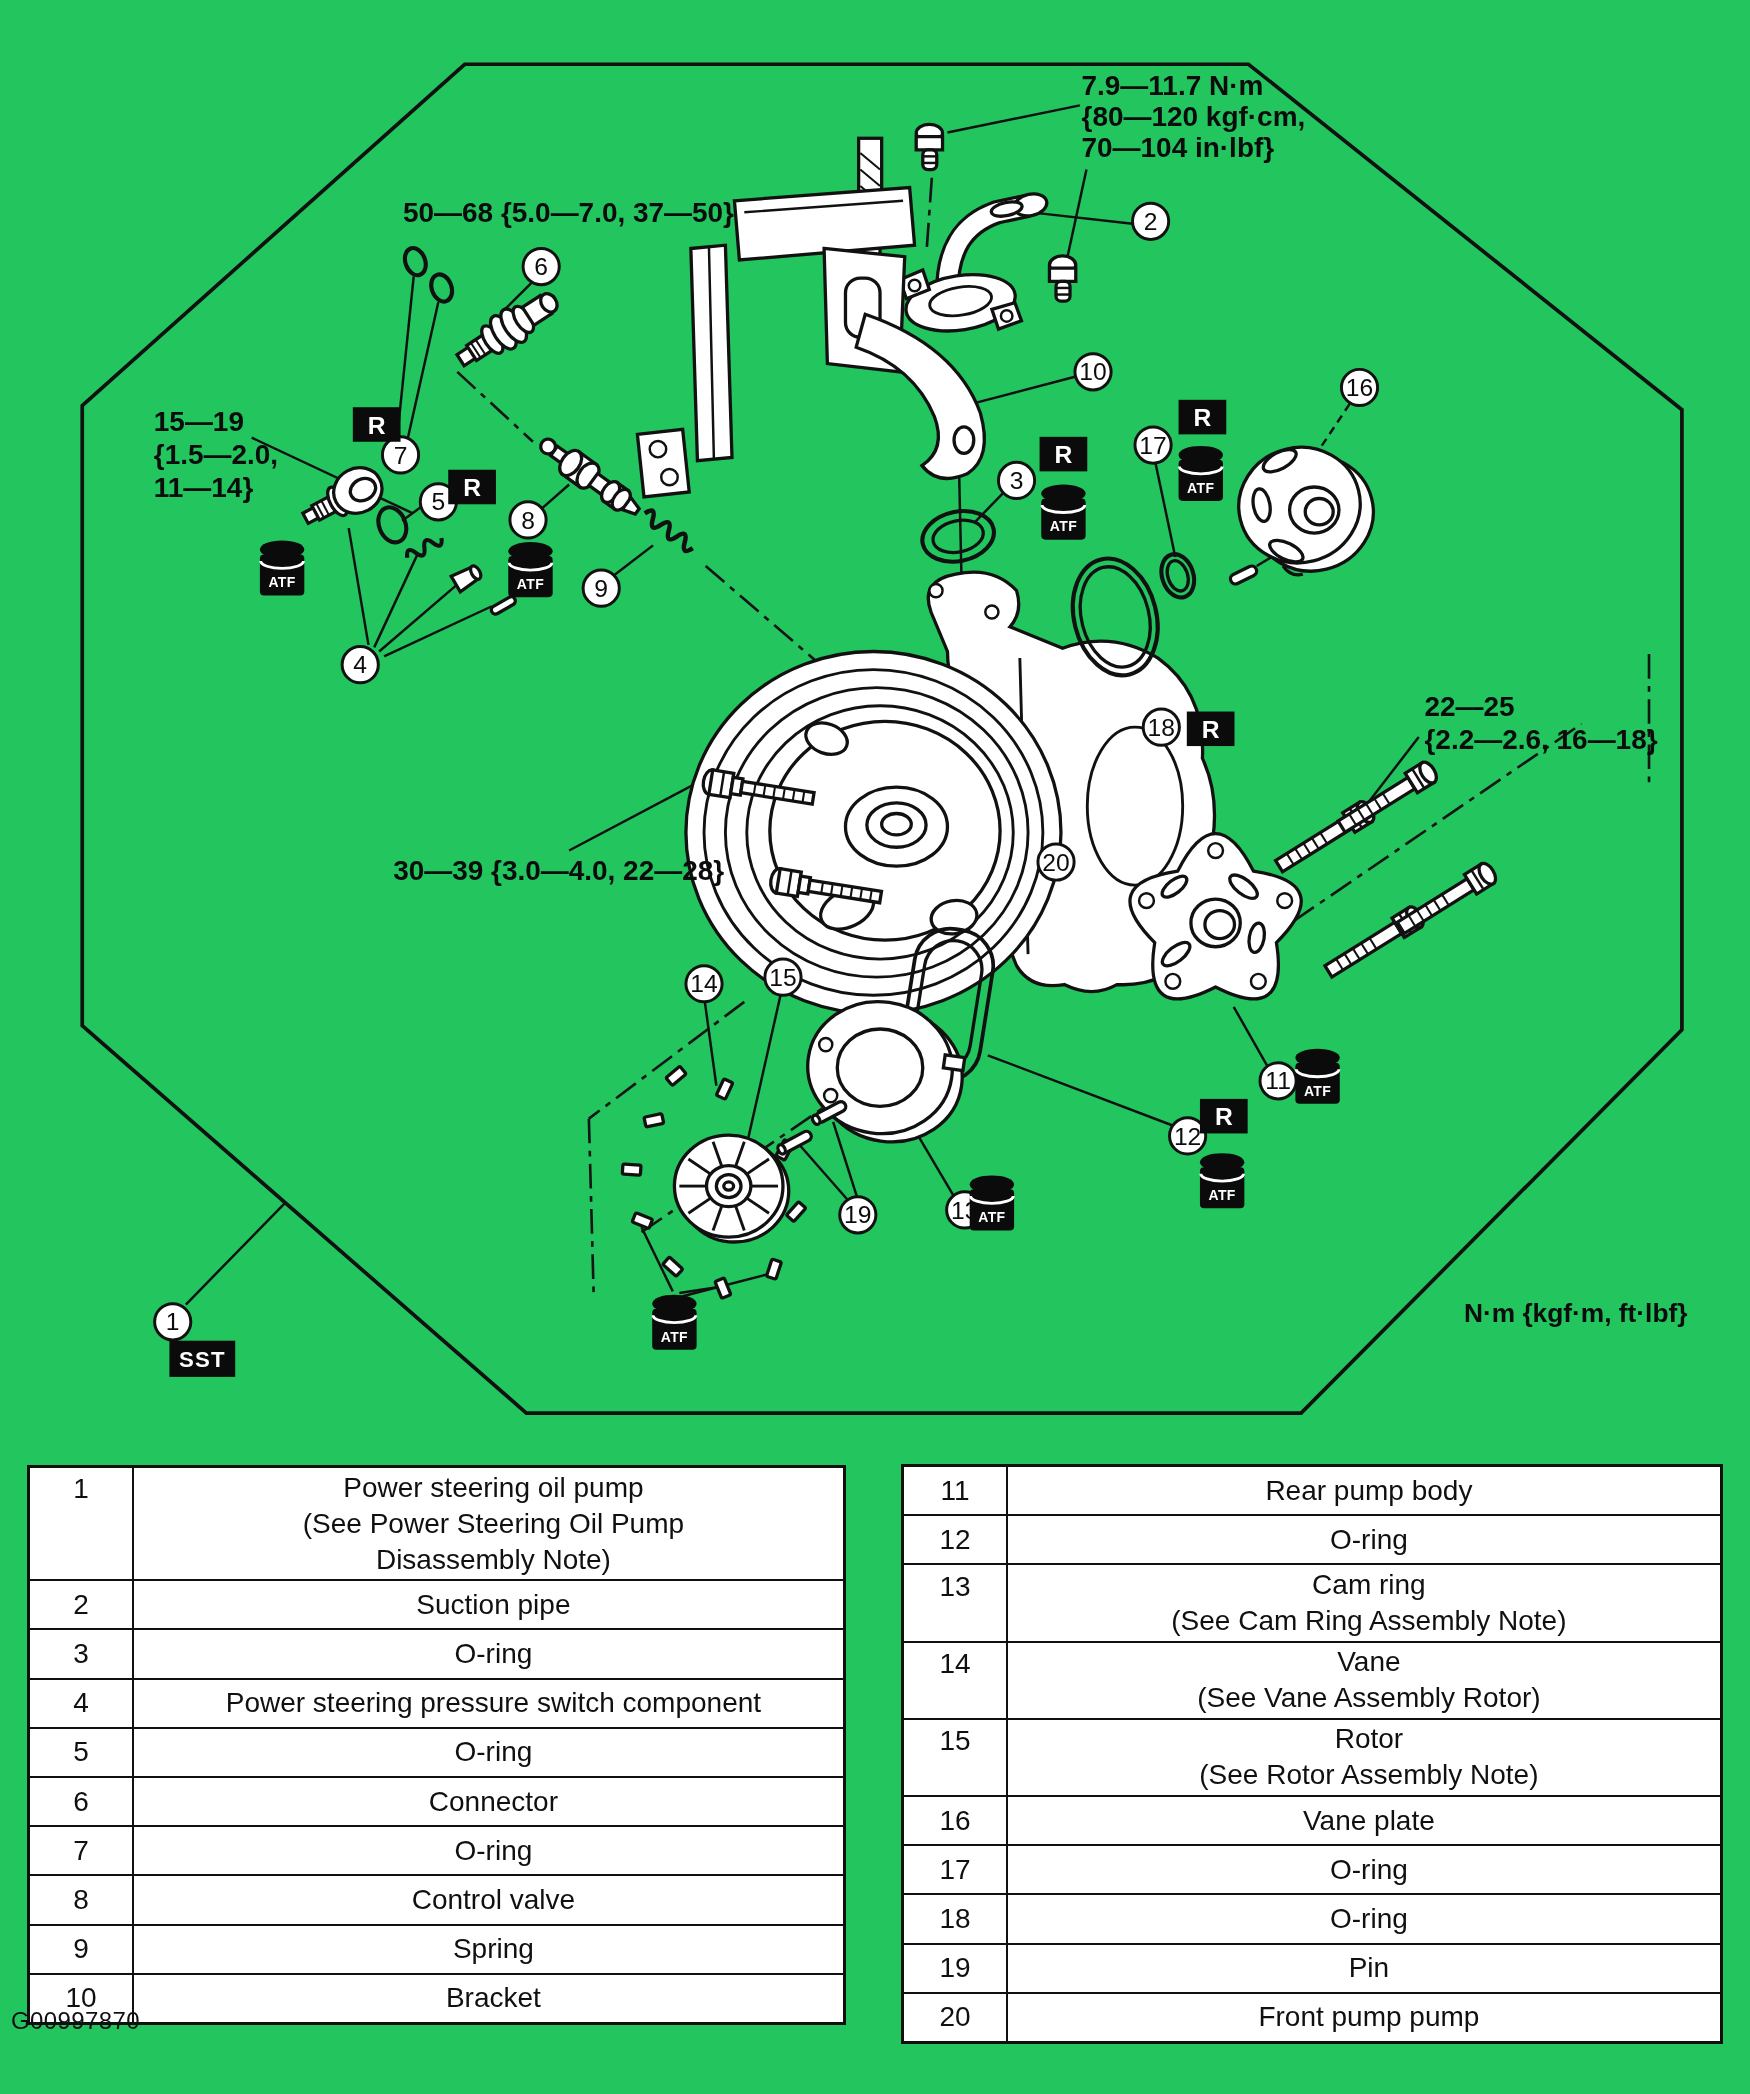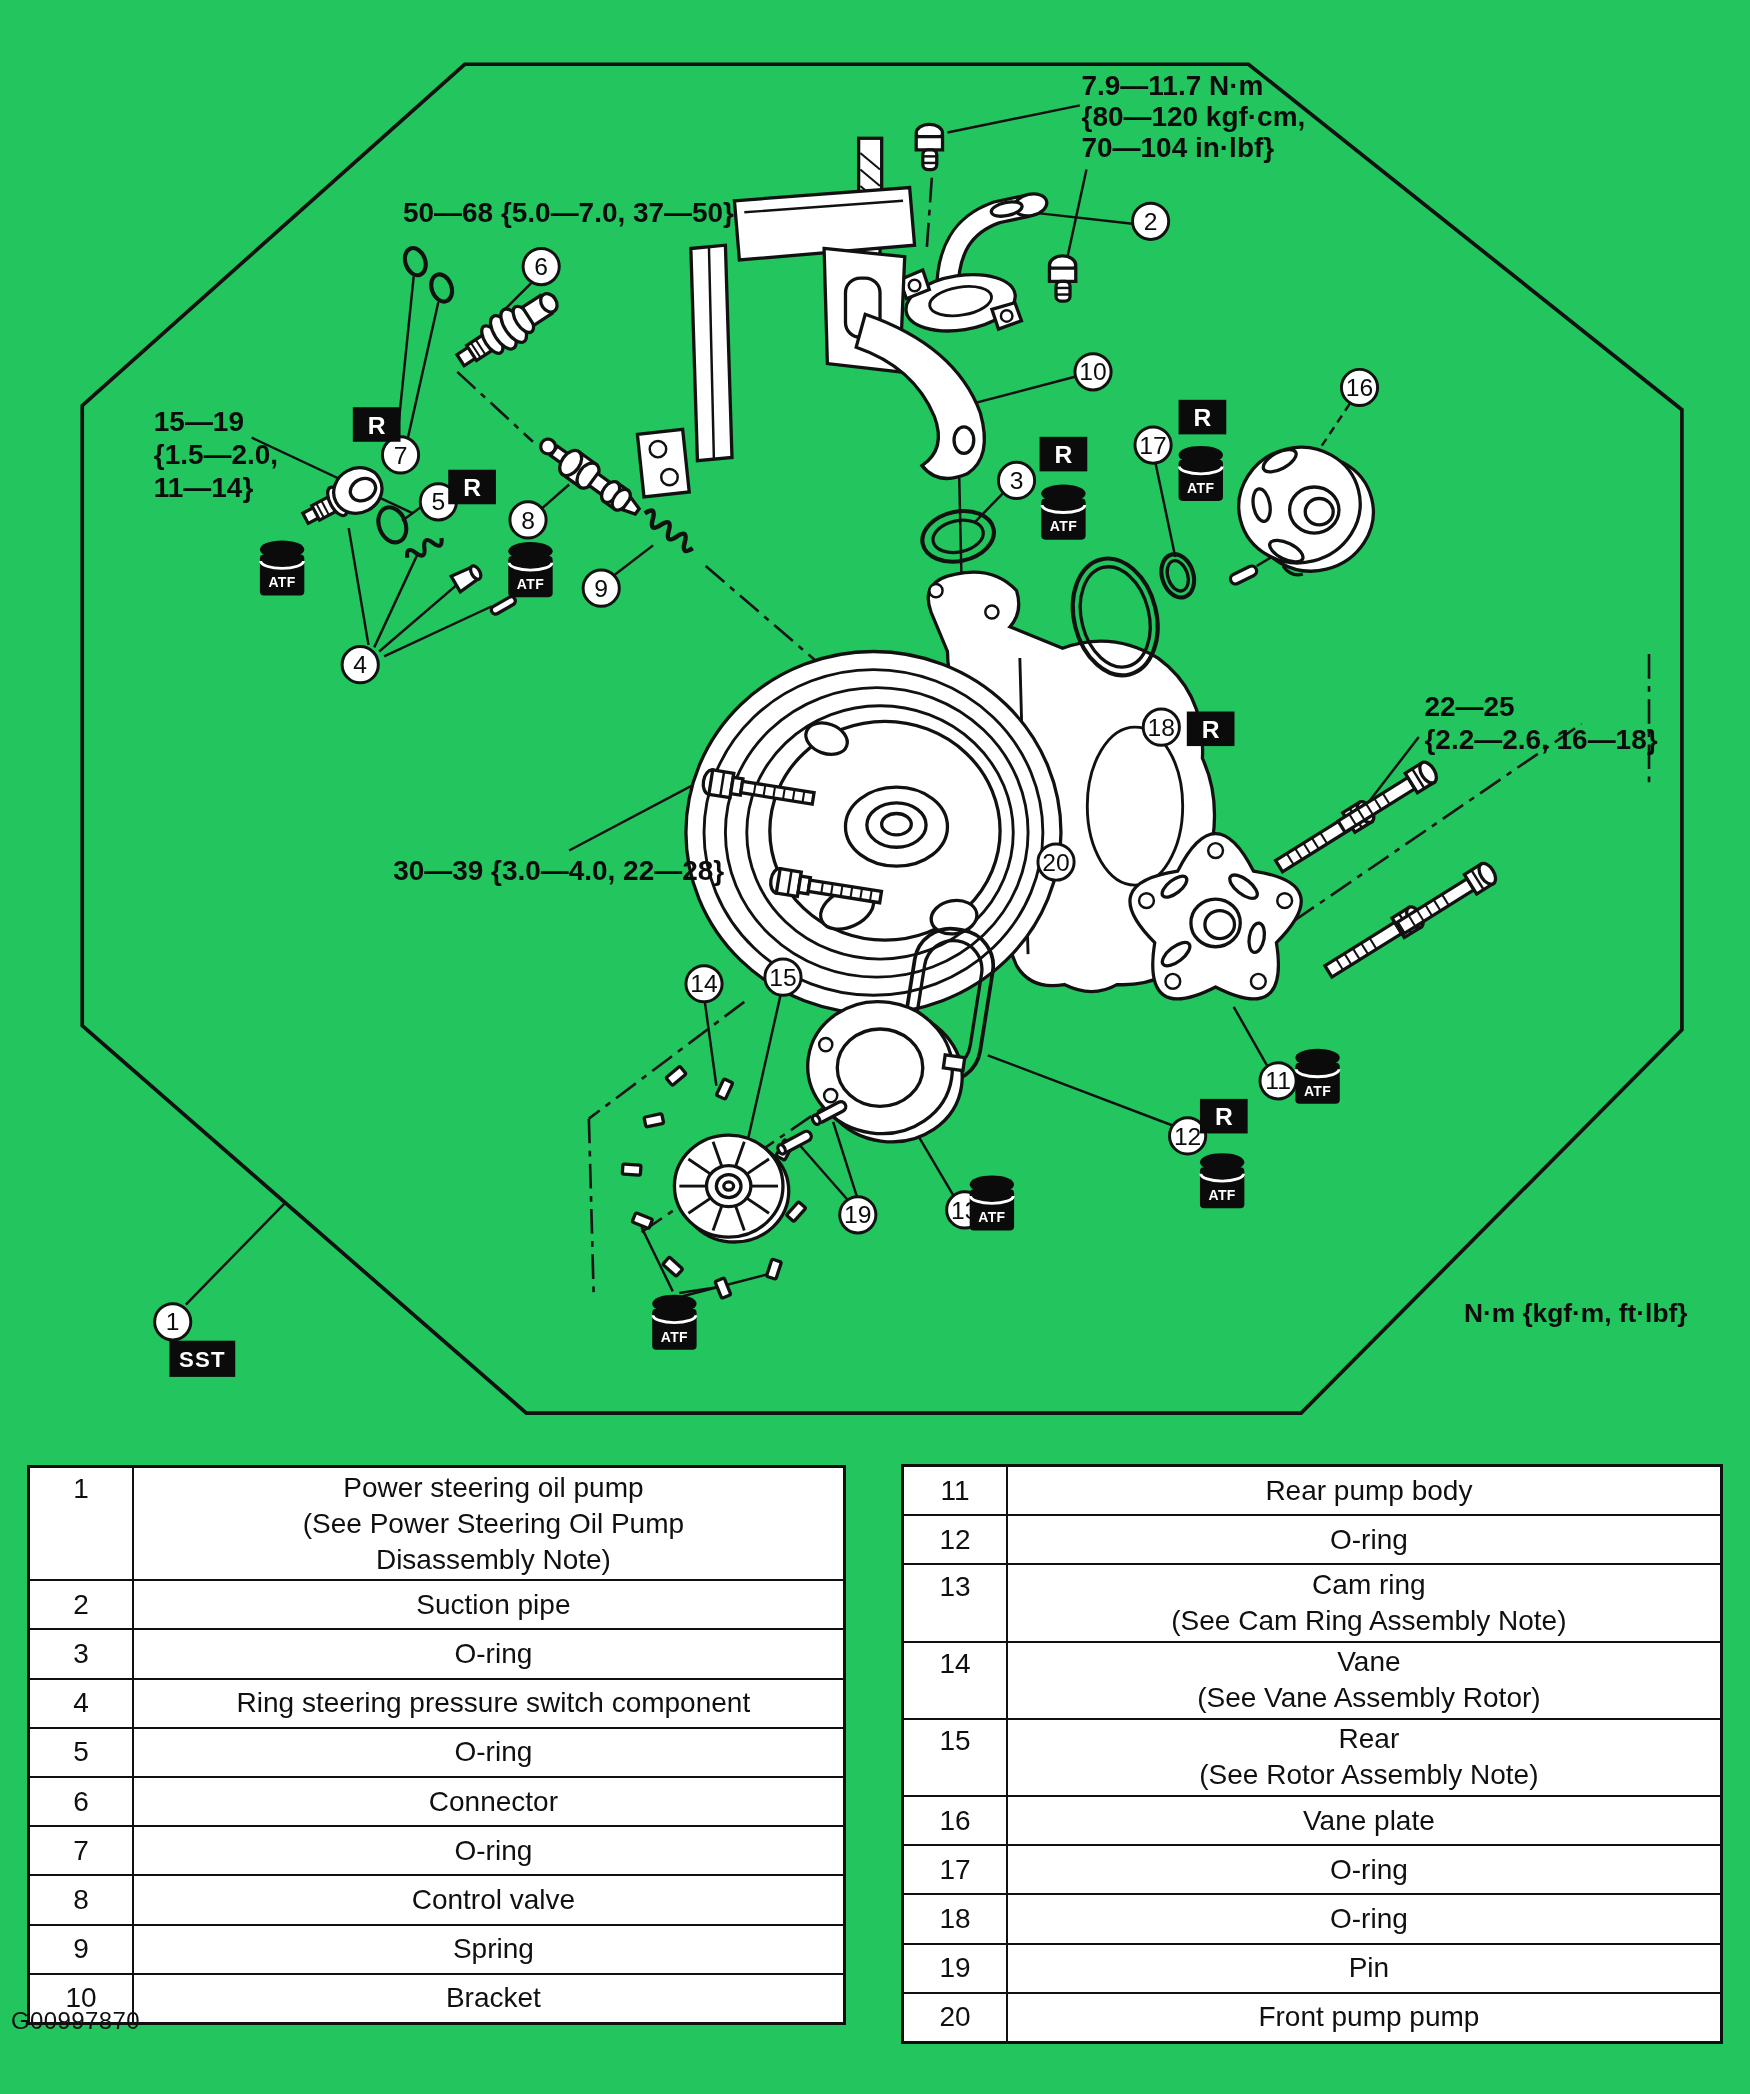--- a/index.html
+++ b/index.html
@@ -580,21 +580,21 @@
         </tr>
         <tr>
           <td class="num">3</td>
           <td class="pname">
             <div>O-ring</div>
           </td>
         </tr>
         <tr>
           <td class="num">4</td>
           <td class="pname">
-            <div>Ring steering pressure switch component</div>
+            <div>Power steering pressure switch component</div>
           </td>
         </tr>
         <tr>
           <td class="num">5</td>
           <td class="pname">
             <div>O-ring</div>
           </td>
         </tr>
         <tr>
           <td class="num">6</td>
@@ -652,21 +652,21 @@
         <tr>
           <td class="num top">14</td>
           <td class="pname">
             <div>Vane</div>
             <div>(See Vane Assembly Rotor)</div>
           </td>
         </tr>
         <tr>
           <td class="num top">15</td>
           <td class="pname">
-            <div>Rear</div>
+            <div>Rotor</div>
             <div>(See Rotor Assembly Note)</div>
           </td>
         </tr>
         <tr>
           <td class="num">16</td>
           <td class="pname">
             <div>Vane plate</div>
           </td>
         </tr>
         <tr>

